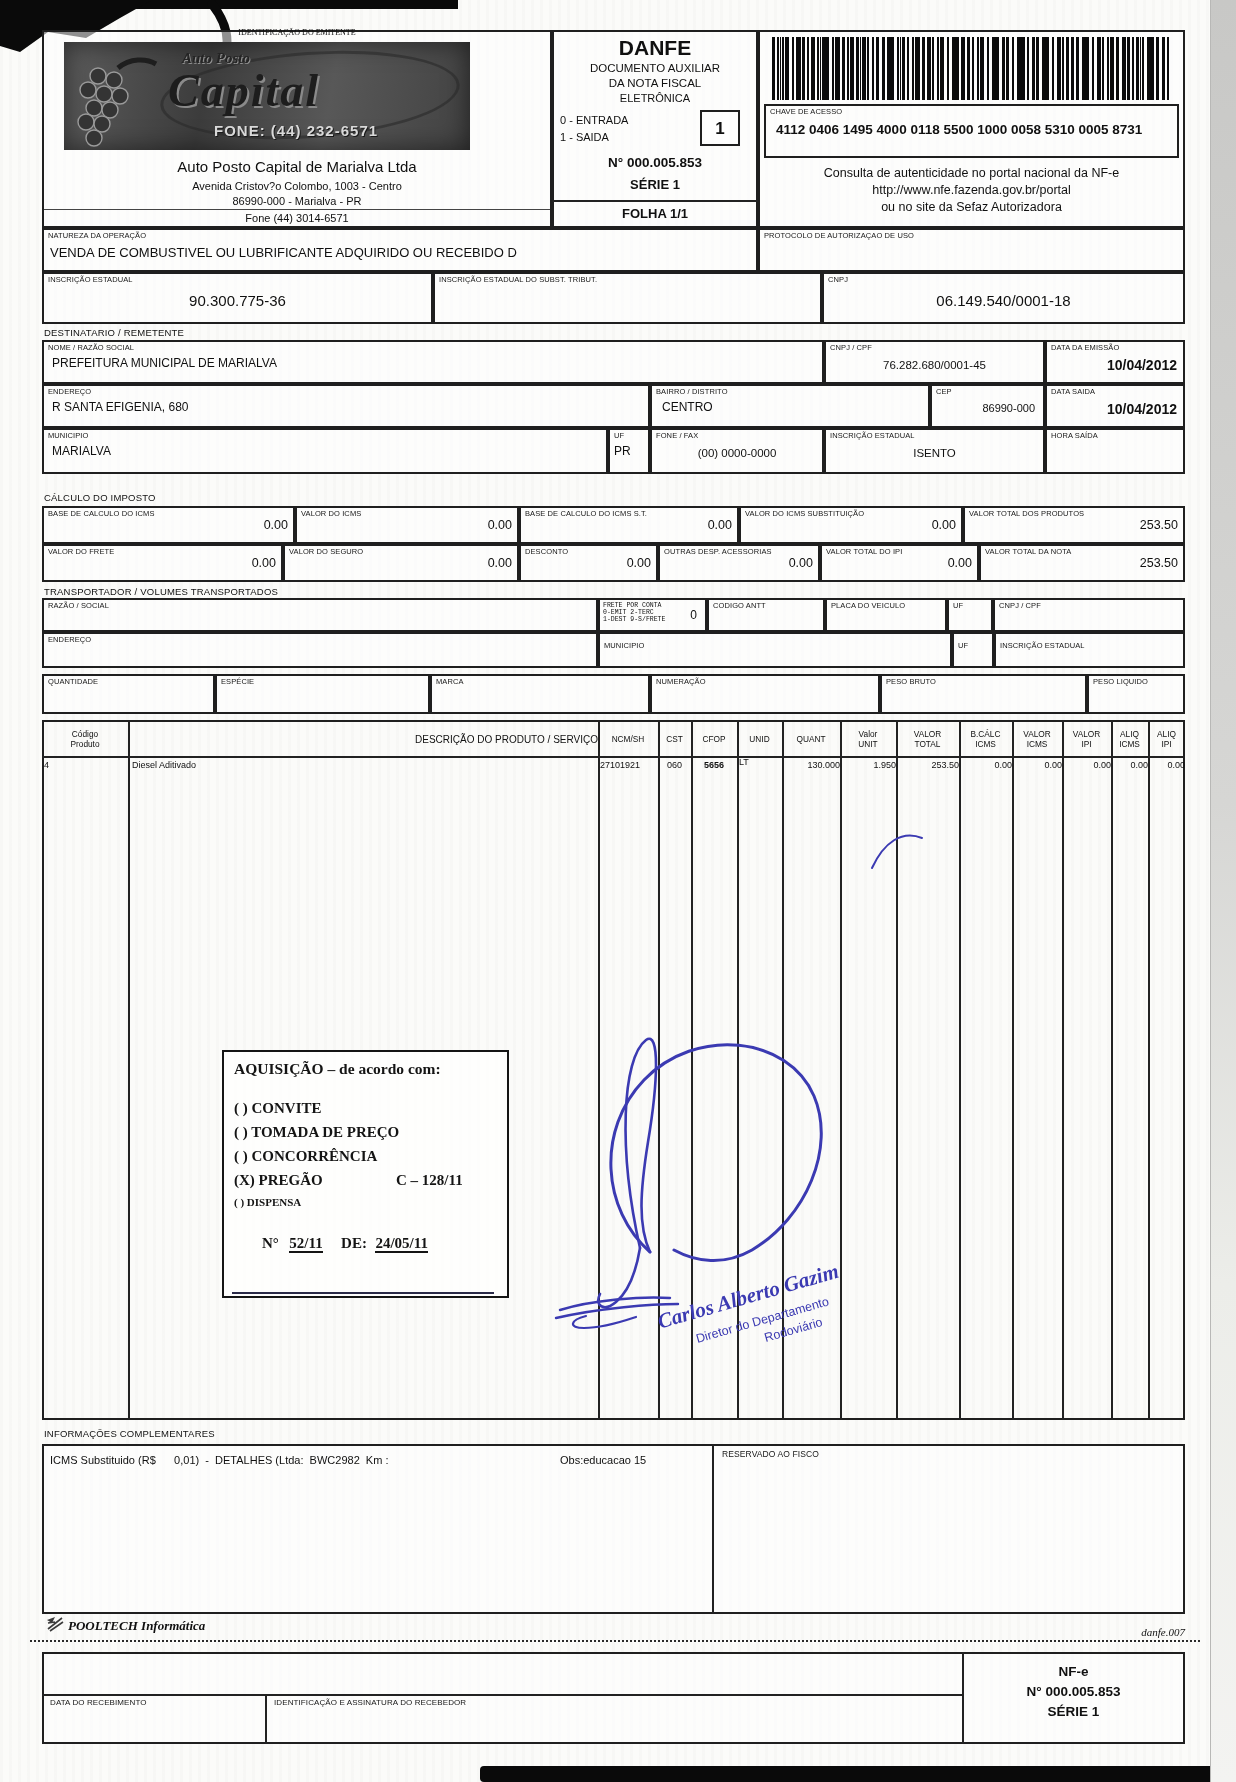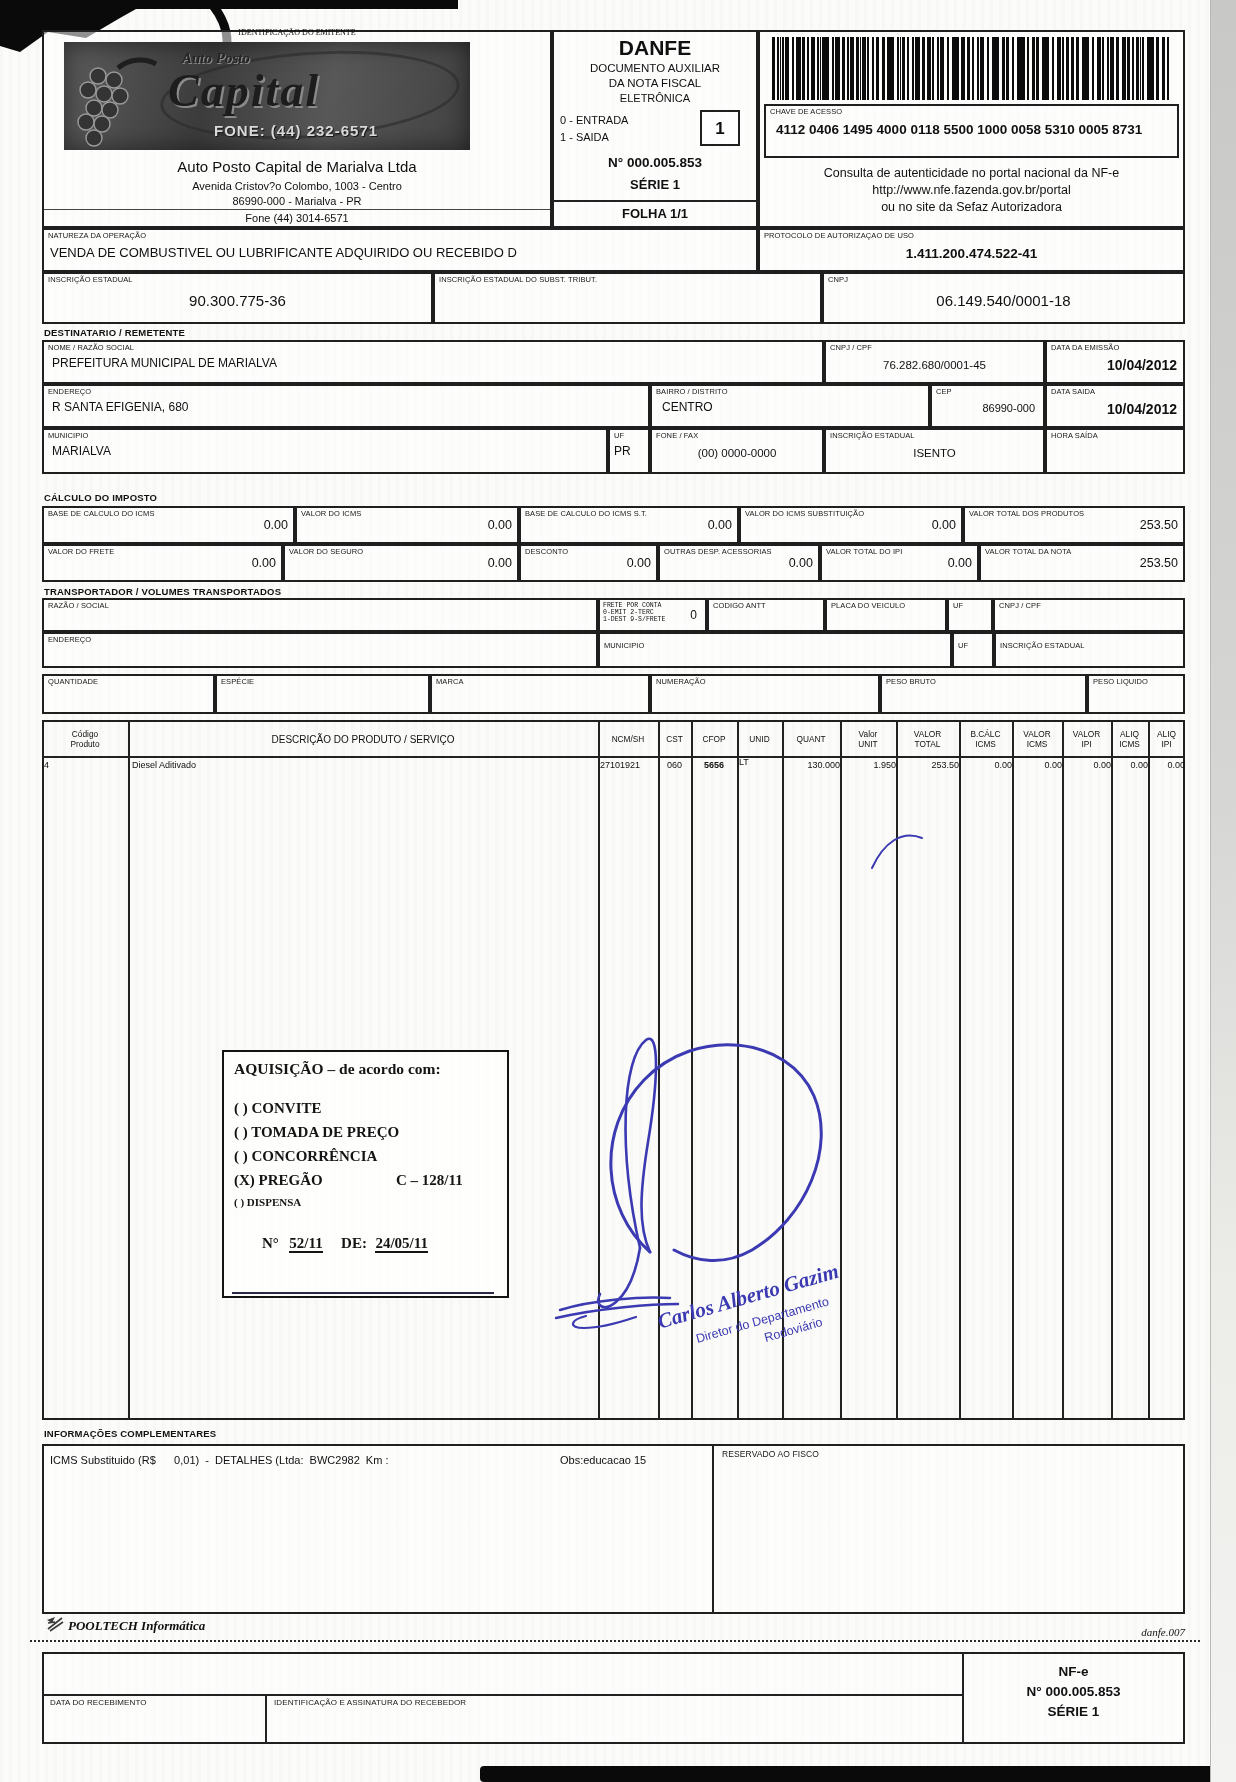--- a/index.html
+++ b/index.html
@@ -4,21 +4,21 @@
 <style>
   html,body{margin:0;padding:0;background:#e9e9e7;}
   .page{position:relative;width:1236px;height:1782px;background:#fbfbf9;
         font-family:"Liberation Sans",sans-serif;color:#101010;overflow:hidden;
         background-image:repeating-linear-gradient(90deg,rgba(0,0,0,.015) 0 3px,transparent 3px 9px);}
   .a{position:absolute;box-sizing:border-box;}
   .bx{border:2px solid #1f1f1f;background:rgba(255,255,255,.55);}
   .lb{font-size:7.5px;line-height:1.1;padding:2px 0 0 4px;white-space:nowrap;color:#161616;letter-spacing:.1px;}
   .vc{font-size:12px;color:#101010;white-space:nowrap;}
   .num{font-size:12.5px;text-align:right;padding-right:5px;}
-  .sec{font-size:9.5px;font-weight:bold;letter-spacing:.2px;white-space:nowrap;}
+  .sec{font-size:9.5px;font-weight:normal;letter-spacing:.2px;white-space:nowrap;}
   .ctr{text-align:center;}
   .b{font-weight:bold;}
   .vl{position:absolute;width:2px;background:#222;}
   .hl{position:absolute;height:2px;background:#222;}
   .th{position:absolute;top:724px;height:32px;display:flex;flex-direction:column;align-items:center;justify-content:center;font-size:8.3px;line-height:1.15;text-align:center;}
   .td{position:absolute;top:760px;font-size:9px;white-space:nowrap;}
   .tdr{text-align:right;padding-right:3px;}
   .stamp{font-family:"Liberation Serif",serif;font-weight:bold;color:#141414;}
   .barcode{background-image:
      repeating-linear-gradient(90deg,#0b0b0b 0 2px,transparent 2px 5px),
@@ -93,21 +93,20 @@
   <div class="a ctr" style="left:758px;top:166px;width:427px;font-size:12.5px;">Consulta de autenticidade no portal nacional da NF-e</div>
   <div class="a ctr" style="left:758px;top:183px;width:427px;font-size:12.5px;">http://www.nfe.fazenda.gov.br/portal</div>
   <div class="a ctr" style="left:758px;top:200px;width:427px;font-size:12.5px;">ou no site da Sefaz Autorizadora</div>
 
   <div class="a bx" style="left:42px;top:228px;width:716px;height:44px;">
     <div class="lb">NATUREZA DA OPERAÇÃO</div>
     <div class="vc" style="font-size:13px;padding:5px 0 0 6px;">VENDA DE COMBUSTIVEL OU LUBRIFICANTE ADQUIRIDO OU RECEBIDO D</div>
   </div>
   <div class="a bx" style="left:758px;top:228px;width:427px;height:44px;">
     <div class="lb">PROTOCOLO DE AUTORIZAÇAO DE USO</div>
-    <div class="ctr b" style="font-size:13.5px;padding-top:6px;">1.411.200.474.522-41</div>
   </div>
 
   <div class="a bx" style="left:42px;top:272px;width:391px;height:52px;">
     <div class="lb">INSCRIÇÃO ESTADUAL</div>
     <div class="ctr" style="font-size:15px;padding-top:8px;">90.300.775-36</div>
   </div>
   <div class="a bx" style="left:433px;top:272px;width:389px;height:52px;">
     <div class="lb">INSCRIÇÃO ESTADUAL DO SUBST. TRIBUT.</div>
     <div class="ctr" style="font-size:15px;"></div>
   </div>
@@ -287,21 +286,21 @@
   <div class="vl" style="left:959px;top:720px;height:700px;"></div>
   <div class="vl" style="left:1012px;top:720px;height:700px;"></div>
   <div class="vl" style="left:1062px;top:720px;height:700px;"></div>
   <div class="vl" style="left:1111px;top:720px;height:700px;"></div>
   <div class="vl" style="left:1148px;top:720px;height:700px;"></div>
 
   <div class="th" style="left:42px;width:86px;">
       <span>Código</span>
       <span>Produto</span>
     </div>
-  <div class="th" style="left:128px;width:470px;font-size:10px;">
+  <div class="th" style="left:128px;width:470px;font-size:10px;align-items:flex-end;">
       <span>DESCRIÇÃO DO PRODUTO / SERVIÇO</span>
     </div>
   <div class="th" style="left:598px;width:60px;">
       <span>NCM/SH</span>
     </div>
   <div class="th" style="left:658px;width:33px;">
       <span>CST</span>
     </div>
   <div class="th" style="left:691px;width:46px;">
       <span>CFOP</span>

